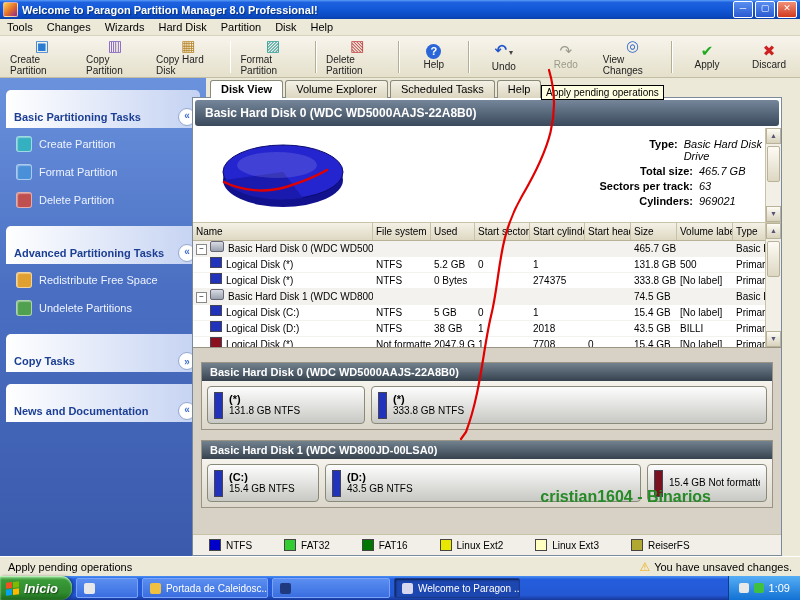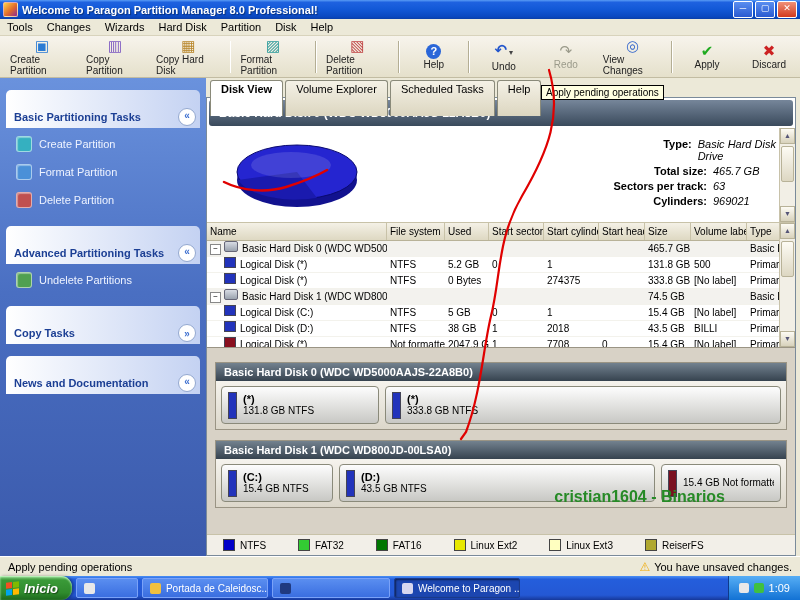--- a/index.html
+++ b/index.html
@@ -47,28 +47,28 @@
     display:flex;align-items:center;justify-content:space-between;padding:16px 4px 0 8px;
     color:#1c3f94;font-weight:bold;font-size:11px;}
   .s-chev{width:16px;height:16px;border-radius:50%;background:#fff;border:1px solid #93a8cf;
     color:#3b6ed0;font-size:10px;line-height:14px;text-align:center;font-weight:bold;}
   .s-body{padding:8px 4px 6px 10px;display:flex;flex-direction:column;gap:12px;}
   .s-item{display:flex;align-items:center;gap:7px;color:#eef3ff;font-size:11px;}
   .s-ic{width:14px;height:14px;border-radius:3px;border:1px solid #fff8;flex:0 0 14px;
     box-shadow:inset 1px 1px 1px #fff6;}
 
   
-  #tabs{position:absolute;left:210px;top:80px;height:36px;display:flex;z-index:5;}
+  #tabs{position:absolute;left:210px;top:80px;height:18px;display:flex;z-index:5;}
   .tab{padding:2px 10px 1px 10px;margin-right:2px;font-size:11px;
     background:linear-gradient(#f4f1e6,#dcd6c0);border:1px solid #8a8a7a;border-bottom:none;
     border-radius:3px 3px 0 0;}
   .tab.active{background:#fff;font-weight:bold;}
 
   
-  #main{position:absolute;left:206px;top:97px;width:590px;height:459px;box-sizing:border-box;
+  #main{position:absolute;left:192px;top:97px;width:590px;height:459px;box-sizing:border-box;
     border:1px solid #7a8a9a;background:#fff;display:flex;flex-direction:column;}
   #disk-header{height:26px;flex:0 0 26px;margin:2px;border-radius:3px;
     background:linear-gradient(#76869a,#3a4a5c);color:#fff;font-weight:bold;font-size:12px;
     display:flex;align-items:center;padding:0 10px;}
   #info-area{height:94px;flex:0 0 94px;position:relative;background:#fff;}
   #pie{position:absolute;left:18px;top:2px;}
   #info-fields{position:absolute;left:330px;top:10px;display:flex;flex-direction:column;gap:3px;}
   .if-row{display:flex;font-size:11px;}
   .if-label{width:170px;text-align:right;font-weight:bold;}
   .if-value{margin-left:6px;font-style:italic;}
@@ -249,20 +249,24 @@
       </div>
     </div>
   </div>
 
   <div class="s-section">
     <div class="s-head">
       <span>Advanced Partitioning Tasks</span>
       <span class="s-chev">«</span>
     </div>
     <div class="s-body">
+      <div class="s-item">
+        <span class="s-ic" style="background-color: rgb(224, 160, 48);"></span>
+        <span>Redistribute Free Space</span>
+      </div>
       <div class="s-item">
         <span class="s-ic" style="background-color: rgb(80, 160, 80);"></span>
         <span>Undelete Partitions</span>
       </div>
     </div>
   </div>
 
   <div class="s-section">
     <div class="s-head">
       <span>Copy Tasks</span>

